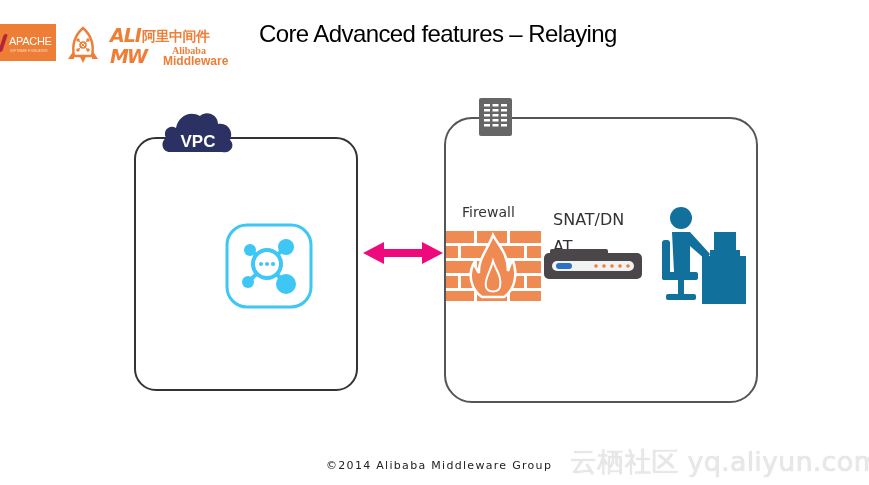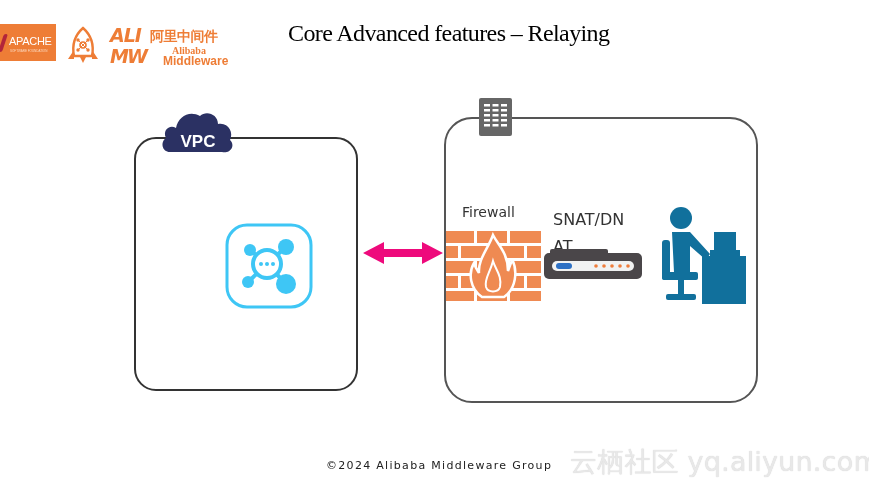--- a/index.html
+++ b/index.html
@@ -4,24 +4,24 @@
 <style>
   html, body { margin:0; padding:0; background:#ffffff; }
   body { width:869px; height:485px; position:relative; overflow:hidden; font-family:"DejaVu Sans", sans-serif; }
   .abs { position:absolute; }
   #apache-logo { left:0; top:24px; width:56px; height:37px; background:#ee7d36; }
   #apache-logo .txt { position:absolute; left:9px; top:11px; color:#fff; font-family:"Liberation Sans", sans-serif; font-size:11px; letter-spacing:-0.3px; }
   #apache-logo .sub { position:absolute; left:10px; top:25px; color:#fbd9c0; font-size:3px; font-family:"Liberation Sans", sans-serif; }
   #apache-logo .feather { position:absolute; left:1px; top:10px; width:4px; height:18px; background:#b2253a; transform:skewX(-18deg); border-radius:2px; }
   #rocket-logo { left:66px; top:26px; width:34px; height:38px; }
   #ali-logo { left:108px; top:22px; width:115px; height:44px; }
-  #ali-logo .cn { position:absolute; left:42px; top:6px; color:#ee7d36; font-size:14px; font-weight:bold; font-family:Liberation Mono, monospace; letter-spacing:-0.5px; }
+  #ali-logo .cn { position:absolute; left:34px; top:6px; color:#ee7d36; font-size:14px; font-weight:bold; font-family:Liberation Mono, monospace; letter-spacing:-0.5px; }
   #ali-logo .en1 { position:absolute; left:64px; top:23px; color:#ee7d36; font-size:10px; font-weight:bold; font-family:Liberation Serif, serif; }
   #ali-logo .en2 { position:absolute; left:55px; top:32px; color:#ee7d36; font-size:12px; font-weight:bold; font-family:"Liberation Sans", sans-serif;text-align:center; }
-  #slide-title { left:259px; top:20px; font-family:Liberation Serif, serif; font-size:24px; color:#000; letter-spacing:-0.6px; white-space:nowrap;margin-left:29px; }
+  #slide-title { left:259px; top:20px; font-family:Liberation Sans, sans-serif; font-size:24px; color:#000; letter-spacing:-0.6px; white-space:nowrap; }
   #vpc-box { left:134px; top:137px; width:224px; height:254px; border:2px solid #333; border-radius:22px; box-sizing:border-box; }
   #onprem-box { left:444px; top:117px; width:314px; height:286px; border:2px solid #555; border-radius:28px; box-sizing:border-box; }
   #vpc-cloud { left:160px; top:106px; width:76px; height:50px; }
   #server-icon { left:479px; top:98px; width:33px; height:38px; }
   #service-icon { left:224px; top:222px; width:90px; height:88px; }
   #relay-arrow { left:362px; top:238px; width:82px; height:30px; }
   .label { font-family:"DejaVu Sans", sans-serif; color:#333; text-align:left; white-space:nowrap; }
   #firewall-label { left:462px; top:204px; font-size:14px; width:64px; }
   #nat-label { left:553px; top:206px; font-size:16px; width:80px; line-height:27px; white-space:normal; }
   #firewall-icon { left:446px; top:231px; width:95px; height:70px; }
@@ -162,14 +162,14 @@
     <rect x="2" y="34" width="8" height="40" rx="3"></rect>
     <rect x="2" y="66" width="36" height="8" rx="2"></rect>
     <rect x="18" y="74" width="6" height="16"></rect>
     <rect x="6" y="88" width="30" height="6" rx="2"></rect>
     <rect x="54" y="26" width="22" height="18"></rect>
     <rect x="50" y="44" width="30" height="6"></rect>
     <rect x="42" y="50" width="44" height="48"></rect>
   </g>
 </svg>
 
-<div id="footer-copyright" class="abs">©2024 Alibaba Middleware Group</div>
+<div id="footer-copyright" class="abs">©2014 Alibaba Middleware Group</div>
 <div id="watermark" class="abs">云栖社区 yq.aliyun.com</div>
 
 </body></html>

